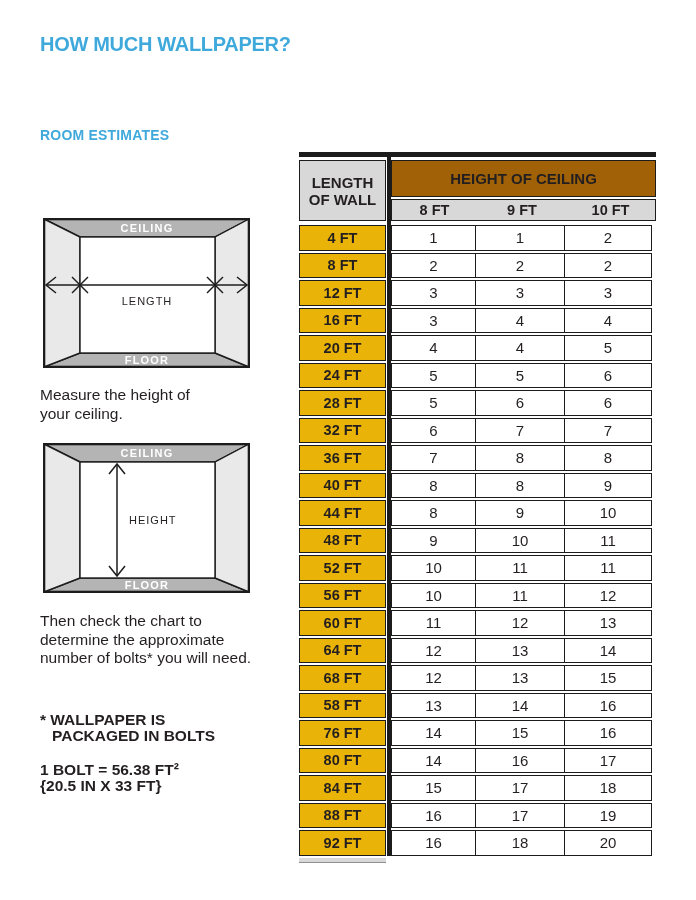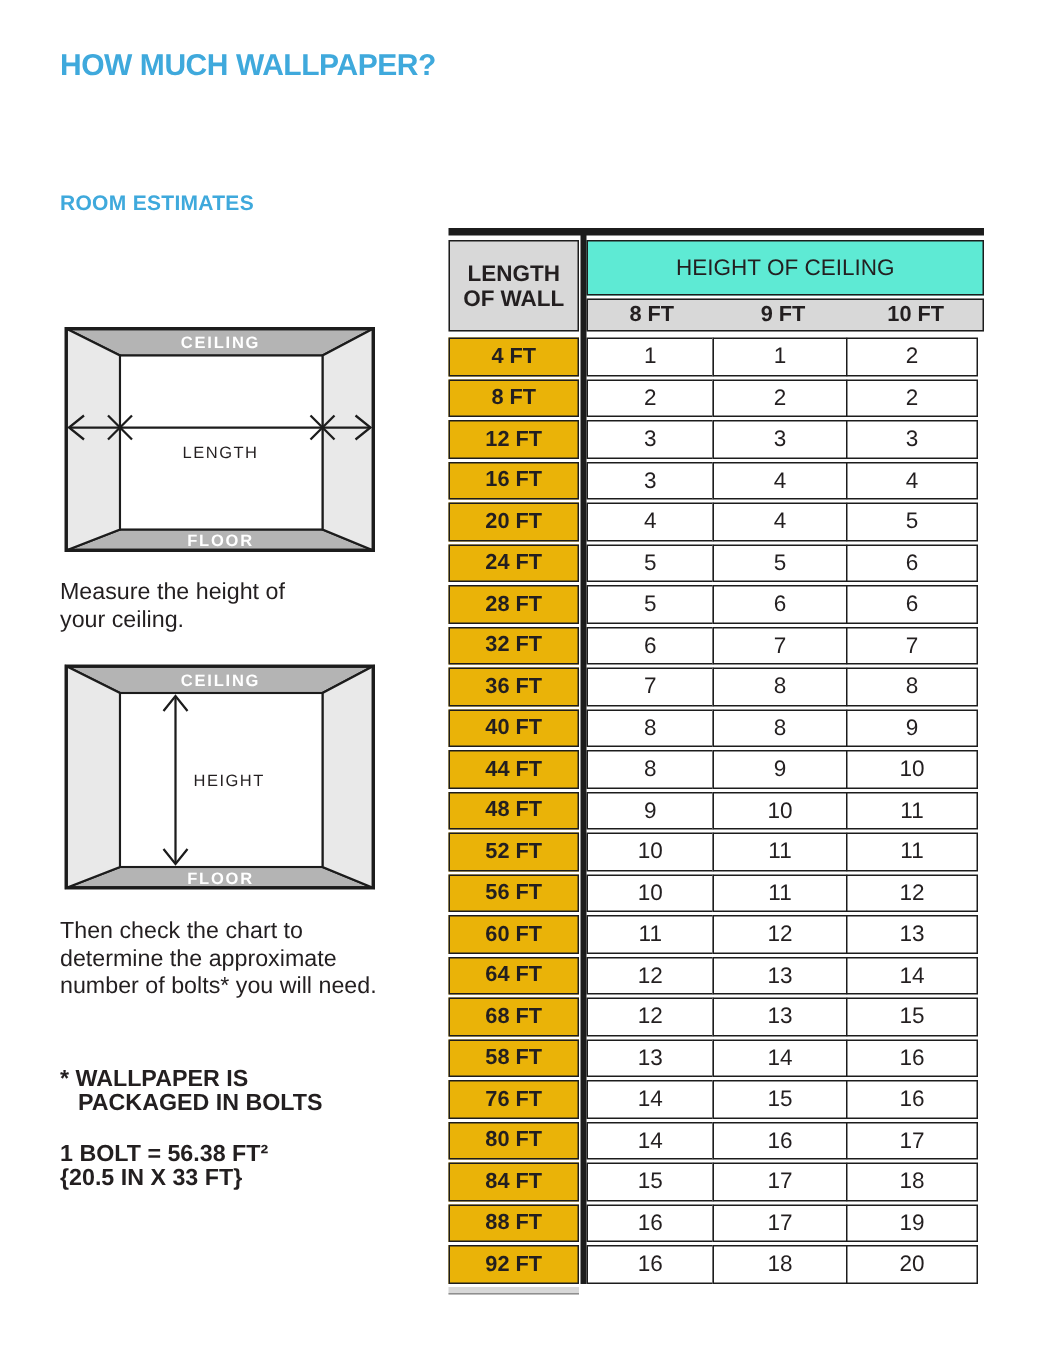--- a/index.html
+++ b/index.html
@@ -18,22 +18,22 @@
 
   
   .btable{left:299px;top:152px;width:357px;}
   .topbar{width:357px;height:5px;background:#1c1c1c;}
   .hdr{display:flex;margin-top:3px;height:61px;}
   .corner{width:87px;box-sizing:border-box;border:1.5px solid #1c1c1c;background:#D8D8D8;
           display:flex;align-items:center;justify-content:center;text-align:center;
           font-weight:bold;font-size:15px;line-height:17px;white-space:pre-line;}
   .hspacer{width:5px;}
   .hright{width:265px;display:flex;flex-direction:column;}
-  .hoc{height:47px;box-sizing:border-box;border:1.5px solid #1c1c1c;background:#5eead4;
-       display:flex;align-items:center;justify-content:center;font-weight:normal;font-size:15px;margin-bottom:2px;}
+  .hoc{height:47px;box-sizing:border-box;border:1.5px solid #1c1c1c;background:#a16207;
+       display:flex;align-items:center;justify-content:center;font-weight:bold;font-size:15px;margin-bottom:2px;}
   .subhdr{height:28px;box-sizing:border-box;border:1.5px solid #1c1c1c;background:#D8D8D8;display:flex;}
   .subhdr .sh{box-sizing:border-box;display:flex;align-items:center;justify-content:center;
               font-weight:bold;font-size:14.5px;}
   .sh.w1{width:85px;} .sh.w2{width:90px;} .sh.w3{width:87px;}
   .rows{margin-top:4px;}
   .trow{display:flex;height:25.5px;margin-bottom:2px;}
   .cell{box-sizing:border-box;border:1px solid #1c1c1c;display:flex;align-items:center;justify-content:center;}
   .cell.lab{width:87px;background:#eab308;font-weight:bold;font-size:14.5px;}
   .trow .spacer{width:5px;}
   .cell.val{background:#ffffff;font-size:15px;}

